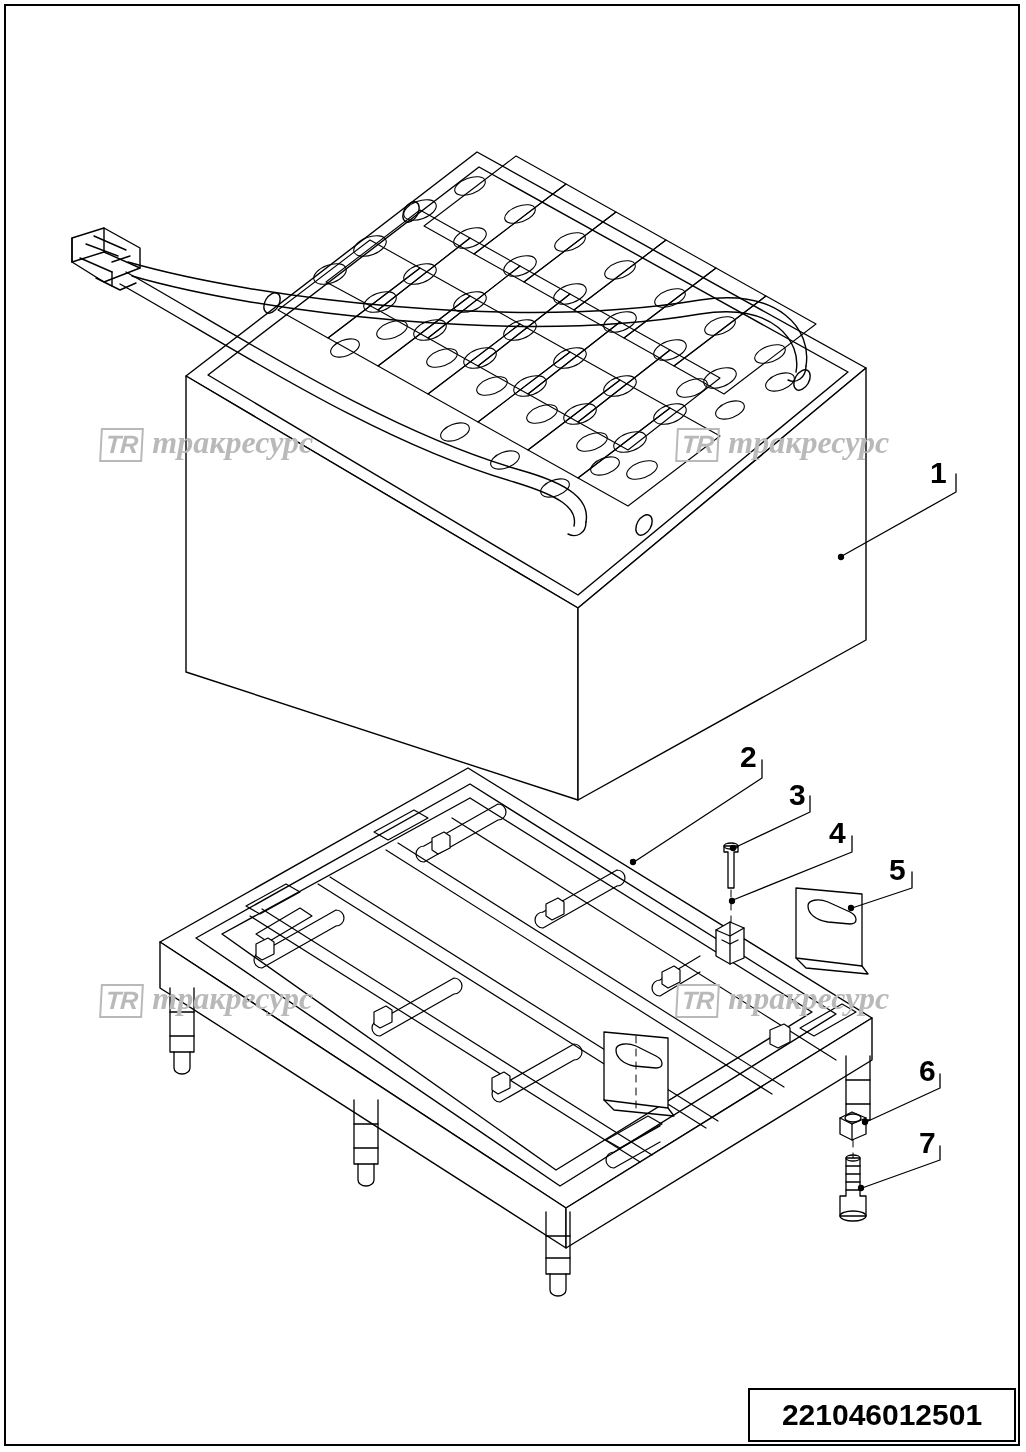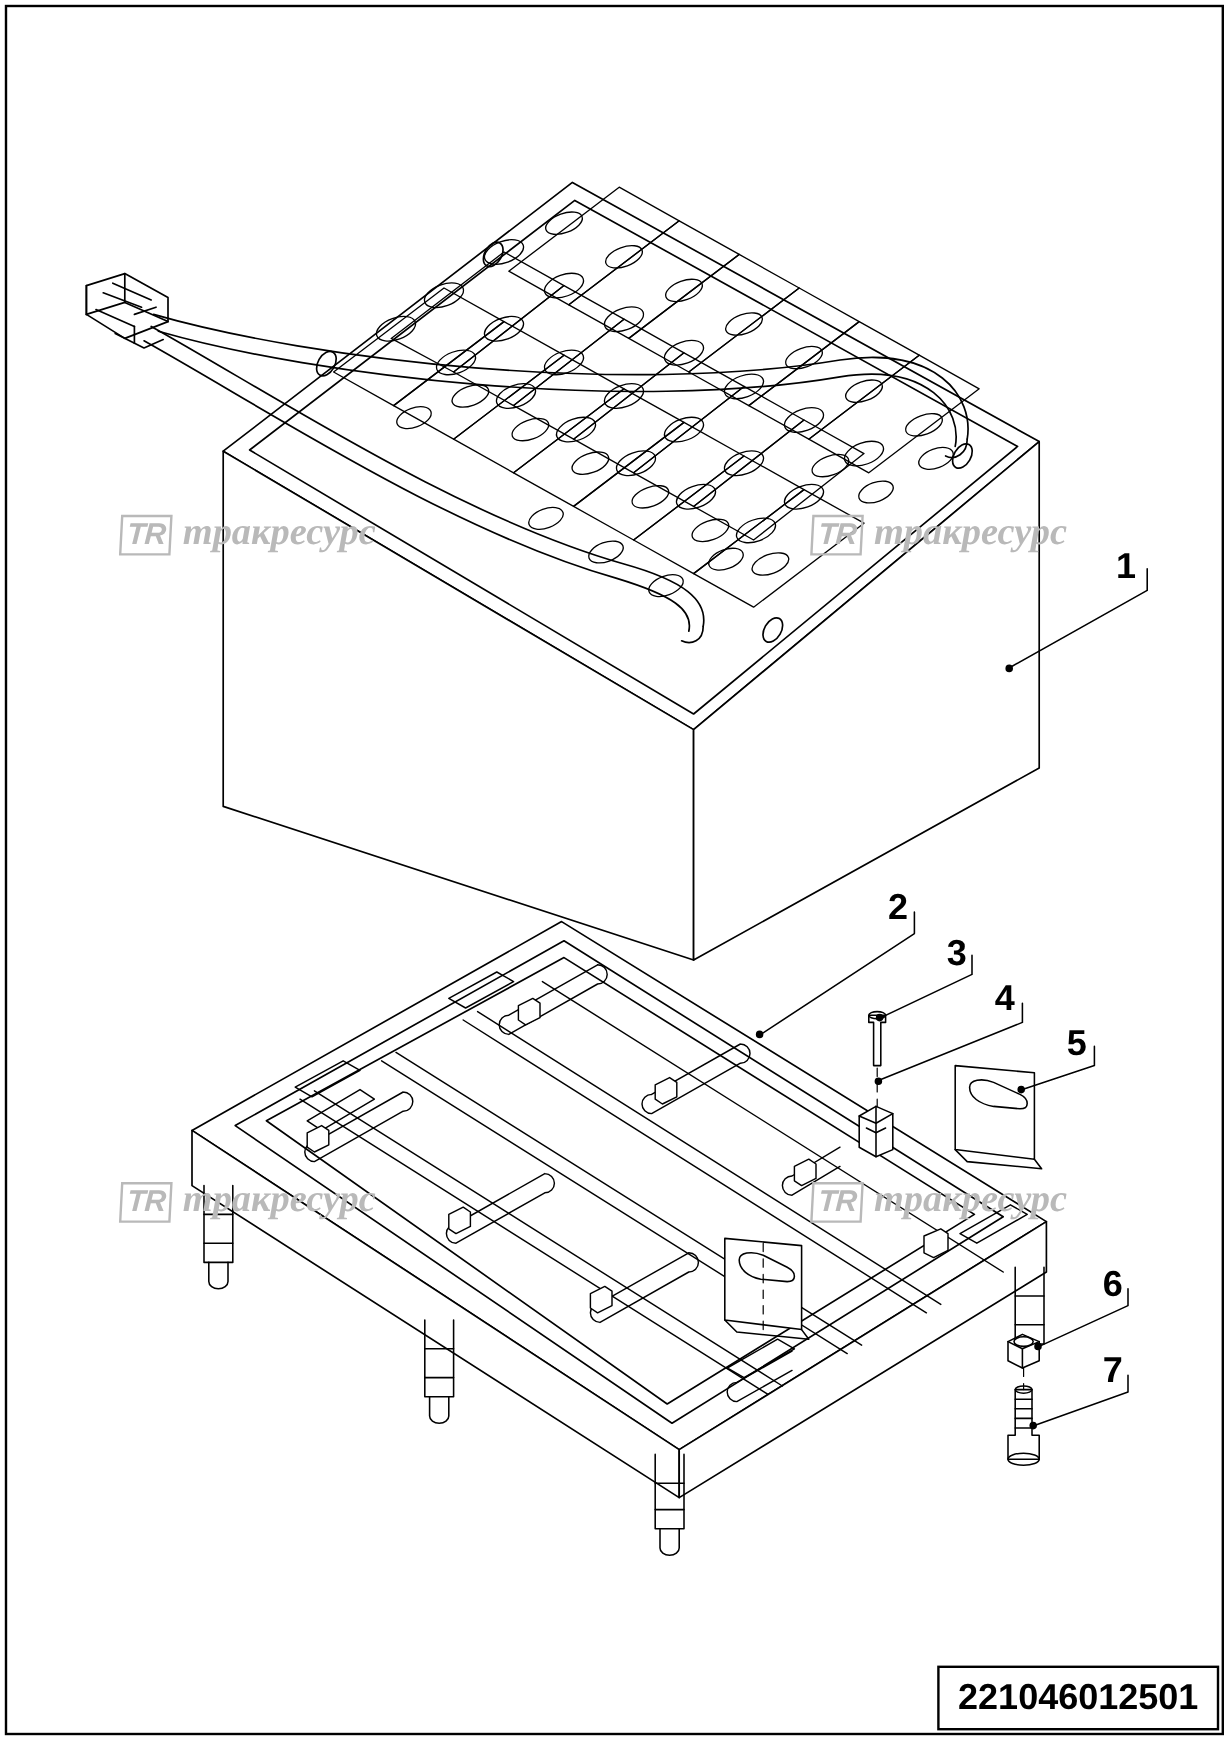--- a/index.html
+++ b/index.html
@@ -62,21 +62,21 @@
     border: 2px solid #b9b9b9;
     padding: 0px 4px 1px 4px;
     margin-right: 9px;
     letter-spacing: -1px;
     transform: skewX(-3deg);
   }
   #partnum-box {
     position: absolute;
     right: 10px;
     bottom: 10px;
-    width: 235px;
+    width: 268px;
     height: 54px;
     border: 2px solid #000;
     box-sizing: border-box;
     display: flex;
     align-items: center;
     justify-content: center;
   }
   #partnum-box .txt {
     font-family: "Liberation Sans", sans-serif;
     font-weight: bold;

